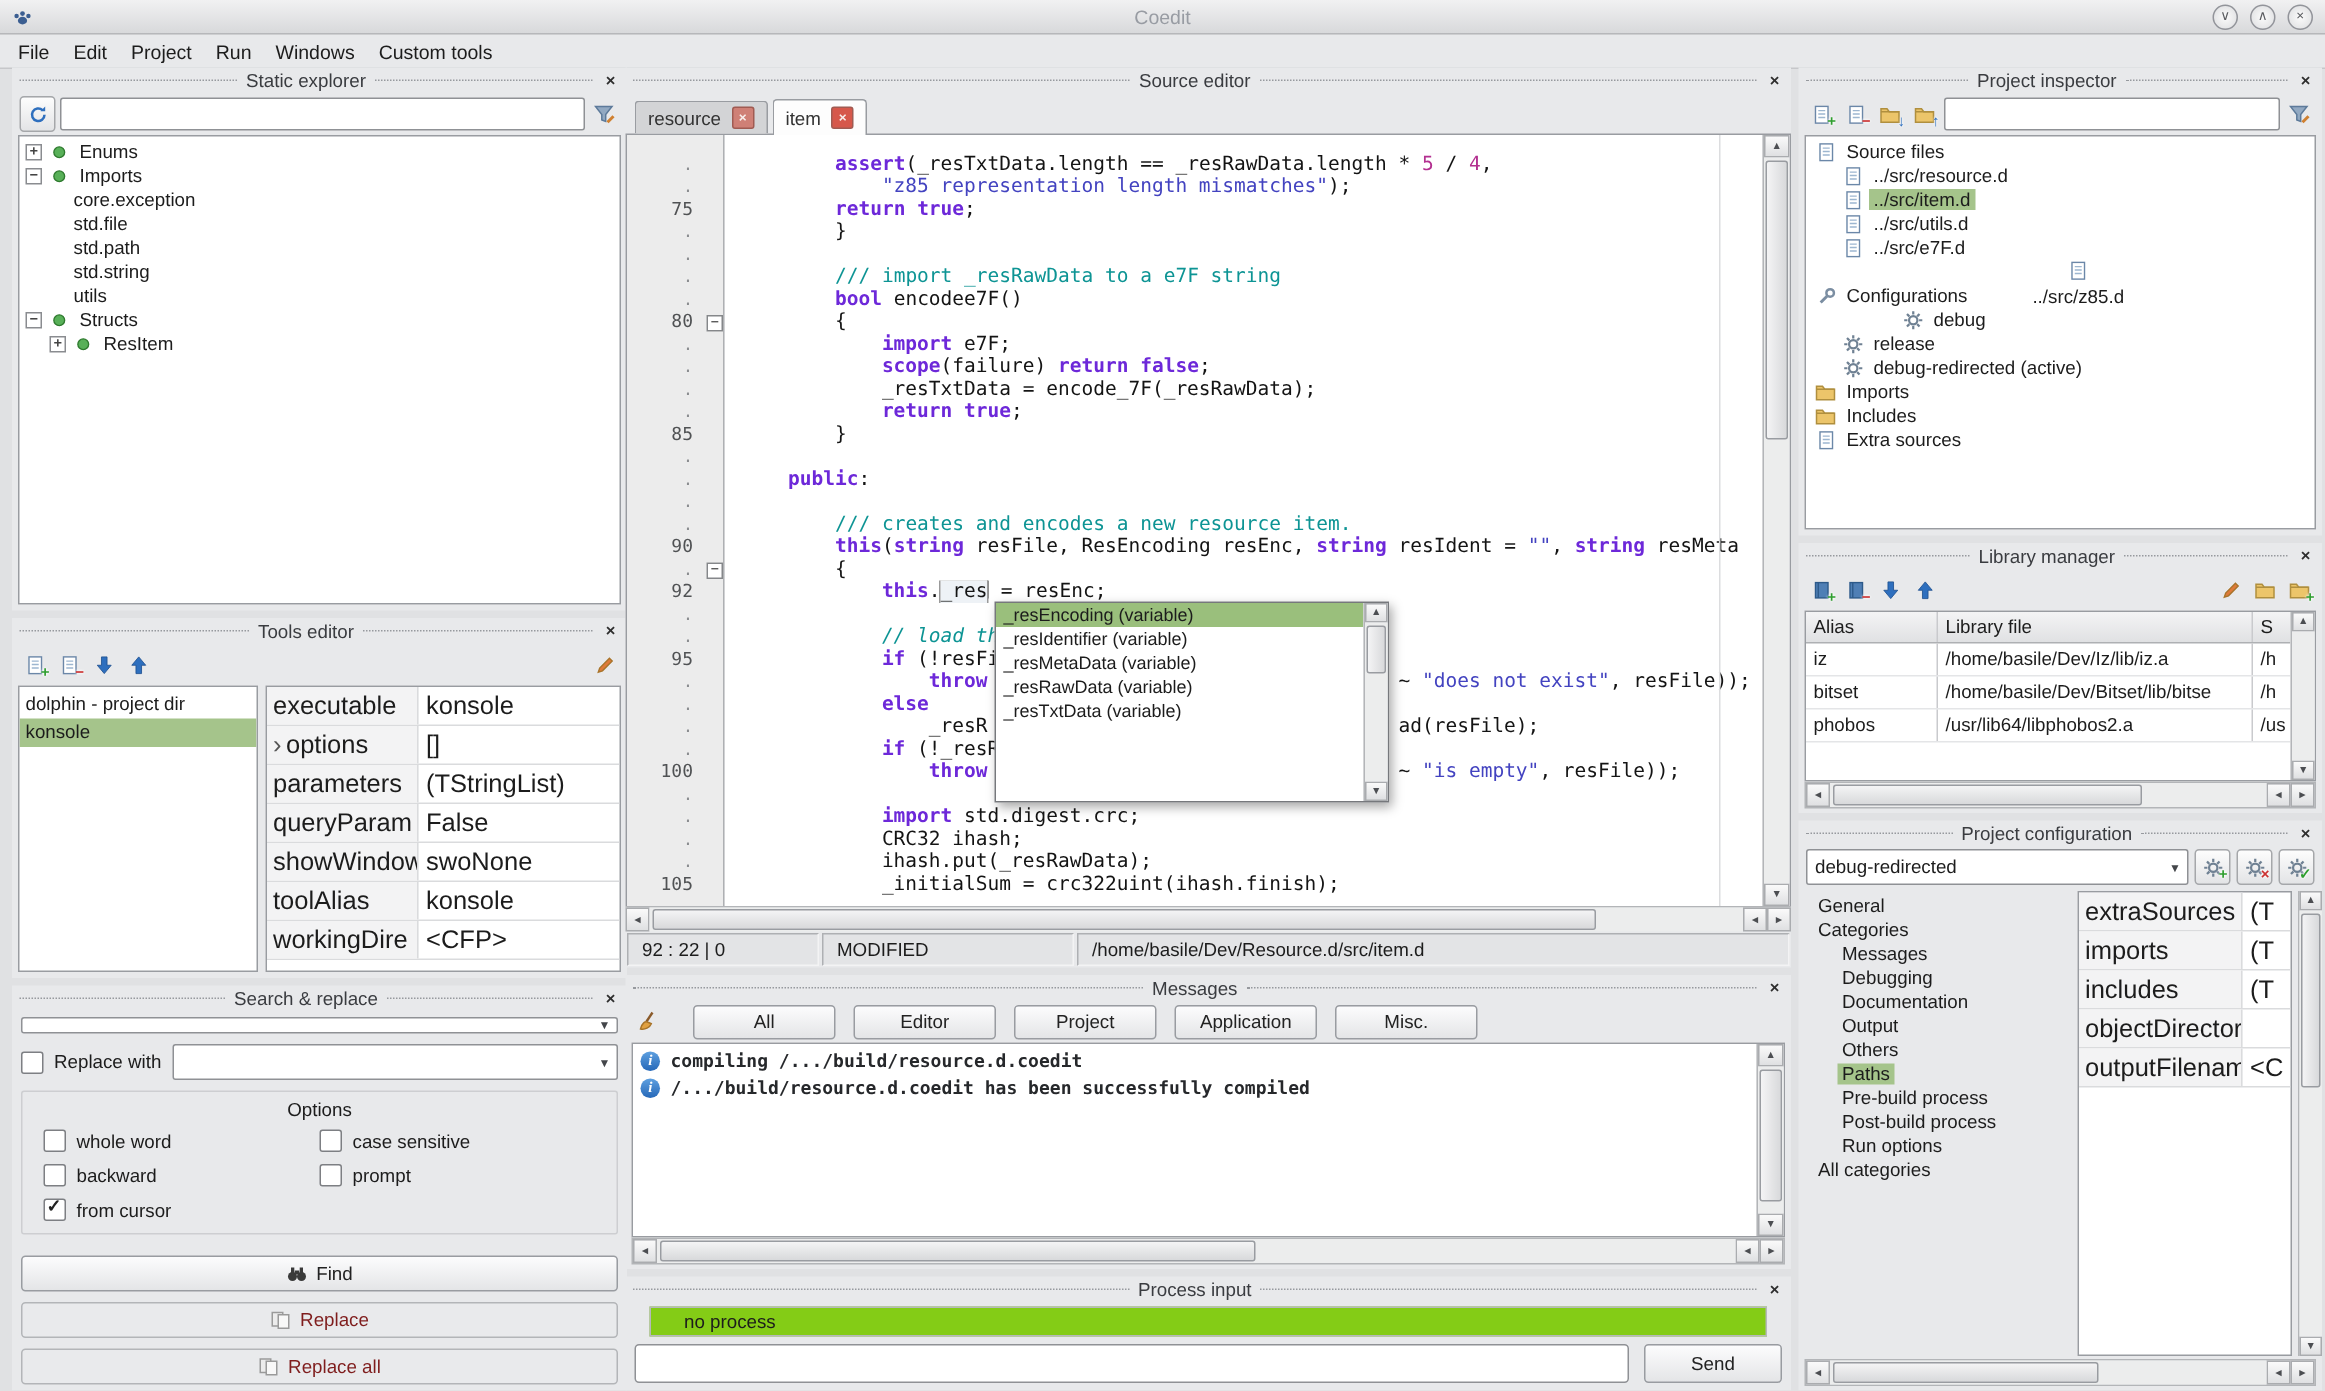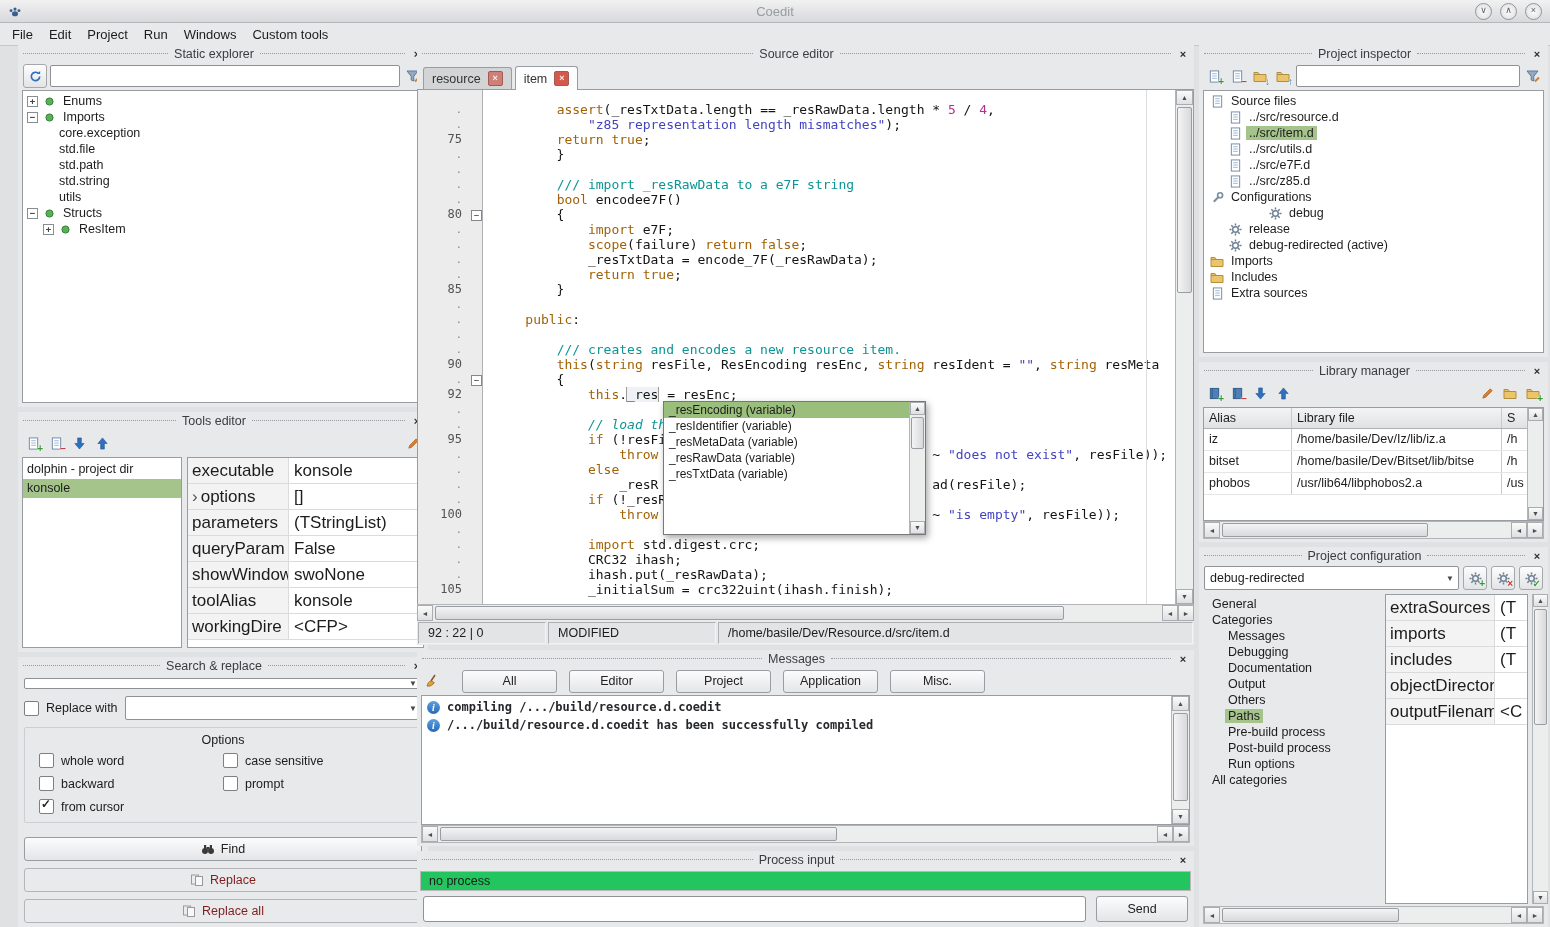--- a/index.html
+++ b/index.html
@@ -7,21 +7,21 @@
   
   #titlebar{height:22px;background:linear-gradient(#f1f1f2,#d8d9db);border-bottom:1px solid #b6b7ba;position:relative;display:flex;align-items:center;padding:0 8px}
   #wtitle{position:absolute;left:0;right:0;text-align:center;color:#989ca3;font-size:13px}
   .winbtns{margin-left:auto;display:flex;gap:8px;z-index:2}
   .wbtn{width:15px;height:15px;border-radius:50%;border:1px solid #92949a;background:radial-gradient(#fbfbfb,#dcdddf);font-size:9px;line-height:13px;text-align:center;color:#5a5c60;cursor:default}
   #menubar{height:22px;display:flex;align-items:center;padding:0 4px;background:#e8e9eb;border-bottom:1px solid #c6c7ca}
   .menu-item{padding:2px 8px}
   
   #main{position:absolute;top:45px;bottom:0;left:0;right:0}
   .col{position:absolute;top:0;bottom:0;display:flex;flex-direction:column;gap:5px}
-  #col-left{left:18px;width:410px}
+  #col-left{left:8px;width:410px}
   #col-center{left:417px;width:777px}
   #col-right{left:1199px;width:349px}
   .panel{background:#e8e9eb;display:flex;flex-direction:column;min-height:0;position:relative}
   .phead{display:flex;align-items:center;gap:6px;height:17px;padding:0 5px;flex:none}
   .pdots{flex:1;border-top:1px dotted #96999e;height:0}
   .ptitle{font-size:12.5px;color:#3a3c40;white-space:nowrap}
   .pclose{font-size:11px;font-weight:bold;color:#2e2e2e;width:12px;text-align:center}
   .toolbar{display:flex;align-items:center;gap:3px;height:28px;padding:0 5px;flex:none}
   .spacer{flex:1}
   .tbtn{width:22px;height:22px;border:1px solid #a5a7aa;border-radius:3px;background:linear-gradient(#fdfdfd,#e3e4e6);display:inline-flex;align-items:center;justify-content:center;flex:none}
@@ -75,21 +75,21 @@
   #code-lines{position:absolute;left:0;right:17px;top:0;bottom:0;padding-top:12px;display:flex;flex-direction:column;overflow:hidden}
   .ln{display:flex;height:15px;flex:none;font:13px/15px "DejaVu Sans Mono",monospace}
   .ln.fill{flex:1;height:auto}
   .g{width:44px;text-align:right;padding-right:4px;color:#8a8c8f;font-size:11px;flex:none}
   .g.gnum{color:#505254;font-size:12px}
   .fd{width:20px;flex:none;position:relative}
   .fold{position:absolute;left:5px;top:3px;width:9px;height:9px;border:1px solid #85878a;background:#fff;font:9px/8px "DejaVu Sans Mono",monospace;font-style:normal;text-align:center;color:#333}
   .tx{flex:1;white-space:pre;overflow:hidden;padding-left:8px}
   .marginline{position:absolute;left:728px;top:0;bottom:0;width:1px;background:#dcdddf}
   .tk-p{color:#141414}
-  .tk-k{color:#a16207;font-weight:normal}
+  .tk-k{color:#6d28d9;font-weight:bold}
   .tk-s{color:#4343c0}
   .tk-n{color:#b33090}
   .tk-c{color:#0d9494;font-style:italic}
   .tk-d{color:#0d9494}
   .tk-w{color:#141414;outline:1px solid #9a9a9a;background:#eef2f6}
   .tk-caret{display:inline-block;width:1px;height:12px;background:#111;vertical-align:-1px}
   
   .vscroll{display:flex;flex-direction:column;background:#e6e7e9;border-left:1px solid #b3b5b8;width:17px}
   .evscroll{position:absolute;right:0;top:0;bottom:0}
   .sarr{flex:none;font-size:7px;line-height:14px;text-align:center;color:#4c4e52;background:linear-gradient(#fafafa,#dfe0e2);border:1px solid #aaacaf;box-sizing:border-box}
@@ -109,21 +109,21 @@
   .crow{height:16px;line-height:16px;padding:0 5px;font-size:12px;white-space:nowrap;font-family:"Liberation Sans",sans-serif}
   .crow.sel{background:#9abf7c}
   .pvs{width:15px}
   
   .msgwrap{flex:1;display:flex;min-height:0;margin:0 4px;border:1px solid #999ca1;background:#fff}
   #msg-list{flex:1;overflow:hidden;padding-top:2px}
   .mrow{display:flex;align-items:center;gap:7px;padding:2px 5px;font:bold 12px/14px "DejaVu Sans Mono",monospace;color:#26282b;white-space:nowrap}
   .info{flex:none;width:13px;height:13px;border-radius:50%;background:linear-gradient(#5ea0e0,#2668b8);color:#fff;font:italic bold 10px/13px "Liberation Serif",serif;text-align:center}
   .msg-hscroll{margin:0 4px 3px}
   
-  .pi-status{margin:3px 3px 2px;background:#22c55e;border:1px solid #b6b8bb;height:18px;line-height:18px;font-size:12.5px;padding:0 8px;flex:none}
+  .pi-status{margin:3px 16px 2px;background:#84cc16;border:1px solid #b6b8bb;height:18px;line-height:18px;font-size:12.5px;padding:0 22px;flex:none}
   .pi-row{display:flex;gap:10px;align-items:center;padding:3px 6px 4px;flex:none}
   .pi-input{flex:1;height:24px;border:1px solid #8f9195;border-radius:3px;background:#fff;padding:0 5px;font:12.5px "Liberation Sans",sans-serif}
   
   .lmwrap{flex:1;display:flex;min-height:0;margin:0 4px;border:1px solid #999ca1;background:#fff}
   .lmtable{flex:1;overflow:hidden;display:flex;flex-direction:column;min-width:0}
   #lib-head{display:flex;flex:none;height:20px;background:linear-gradient(#f4f4f5,#e0e1e3);border-bottom:1px solid #aeb0b3;font-size:12.5px}
   .lmcell{padding:0 5px;border-right:1px solid #c9cacd;overflow:hidden;white-space:nowrap;line-height:20px;box-sizing:border-box}
   .c0{width:88px;flex:none}.c1{width:210px;flex:none}.c2{flex:1;border-right:none}
   .lmrow{display:flex;height:21px;border-bottom:1px solid #e4e5e7;font-size:12.5px}
   .lmrow .lmcell{line-height:21px}
@@ -854,21 +854,21 @@
             <span class="icn">
               <svg width="13" height="13" viewBox="0 0 14 14">
                 <rect x="2.5" y="1" width="9" height="12" fill="#fff" stroke="#6b87a8"></rect>
                 <line x1="4.5" y1="4" x2="9.5" y2="4" stroke="#9db6d0"></line>
                 <line x1="4.5" y1="6.5" x2="9.5" y2="6.5" stroke="#9db6d0"></line>
                 <line x1="4.5" y1="9" x2="9.5" y2="9" stroke="#9db6d0"></line>
               </svg>
             </span>
             <span class="tlabel">../src/e7F.d</span>
           </div>
-          <div class="trow" style="padding-left: 24px;">
+          <div class="trow" style="padding-left: 24px; flex-direction: column;">
             <span class="icn">
               <svg width="13" height="13" viewBox="0 0 14 14">
                 <rect x="2.5" y="1" width="9" height="12" fill="#fff" stroke="#6b87a8"></rect>
                 <line x1="4.5" y1="4" x2="9.5" y2="4" stroke="#9db6d0"></line>
                 <line x1="4.5" y1="6.5" x2="9.5" y2="6.5" stroke="#9db6d0"></line>
                 <line x1="4.5" y1="9" x2="9.5" y2="9" stroke="#9db6d0"></line>
               </svg>
             </span>
             <span class="tlabel">../src/z85.d</span>
           </div>

